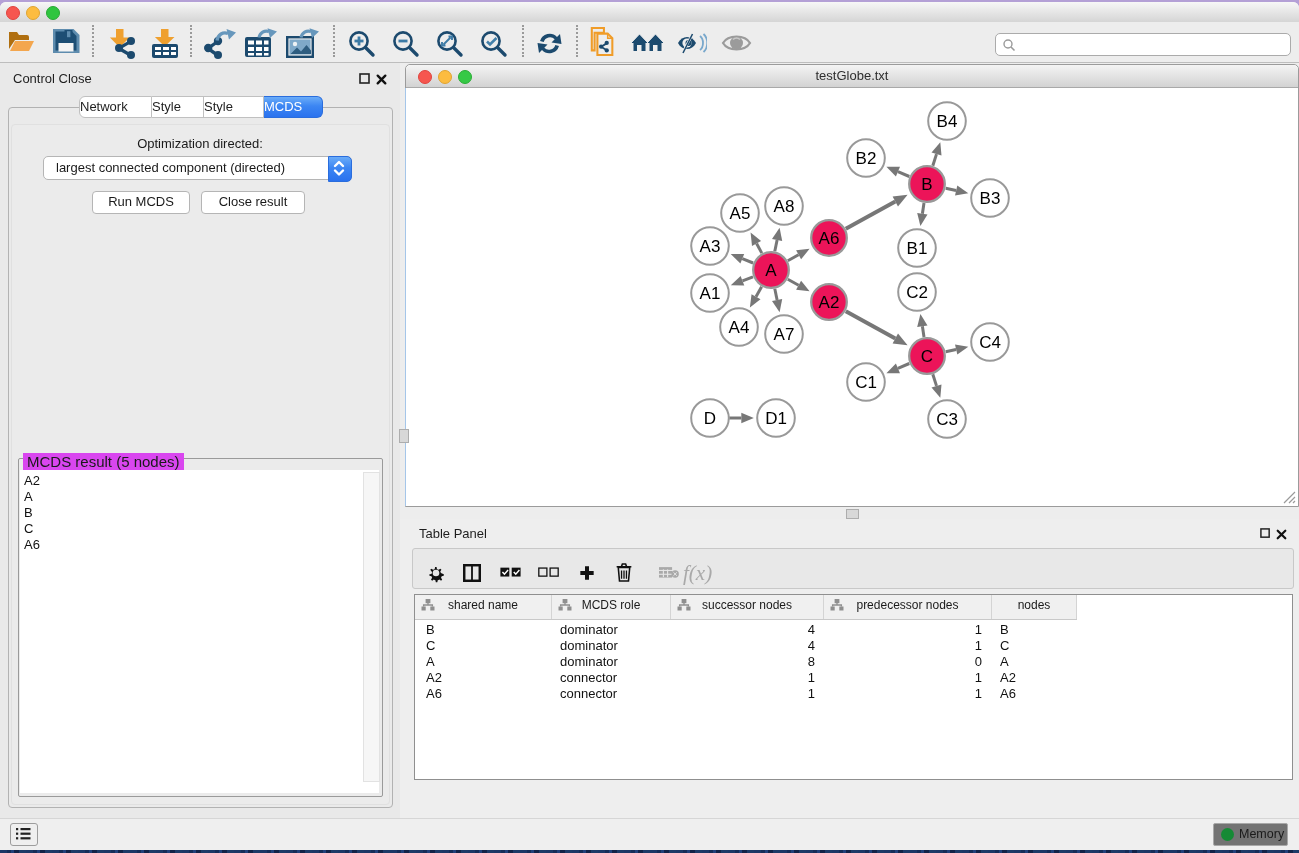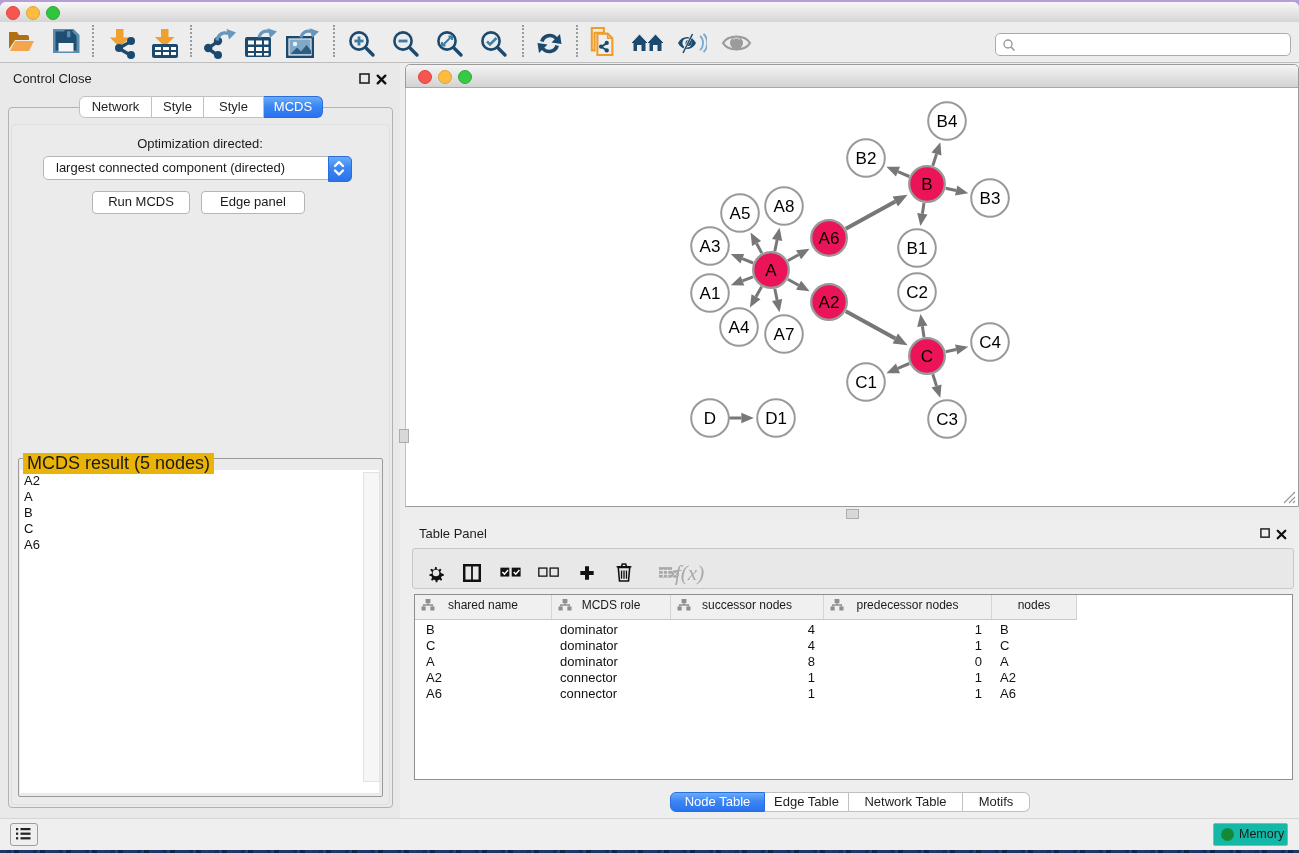--- a/index.html
+++ b/index.html
@@ -13,38 +13,38 @@
 .tl{position:absolute;top:4px;width:12px;height:12px;border-radius:50%}
 #titlebar .t{position:absolute;top:4px;width:100%;text-align:center;font-size:13px;color:#3c3c3c}
 #toolbar{position:absolute;left:0;top:22px;width:1299px;height:40px;background:#ededed;border-bottom:1px solid #bdbdbd}
 .sep{position:absolute;top:3px;height:32px;width:0;border-left:2px dotted #9a9a9a}
 #leftpanel{position:absolute;left:0;top:63px;width:400px;height:755px;background:#e9e9e9}
 #cp-title{position:absolute;left:13px;top:71px;font-size:13px;color:#1e1e1e}
 #cp-body{position:absolute;left:8px;top:107px;width:383px;height:699px;background:#eaeaea;border:1px solid #b2b2b2;border-radius:4px}
 #cp-inner{position:absolute;left:11px;top:124px;width:377px;height:679px;background:#ebebeb;border:1px solid #e0e0e0;border-radius:4px}
 .tabrow{position:absolute;display:flex}
 .tab{font-size:13px;color:#1e1e1e;background:#fff;border:1px solid #c0c0c0;border-left:none;
- padding:2px 0 3px;text-align:center}
+ padding:2px 0 3px;}
 .tab.first{border-left:1px solid #c0c0c0;border-radius:6px 0 0 6px}
 .tab.last{border-radius:0 6px 6px 0}
 .tab.sel{background:linear-gradient(#6aacf8,#3c86f3 45%,#2a72ee);color:#fff;border-color:#2a6ddd}
 #optlabel{position:absolute;left:0;top:136px;width:400px;text-align:center;font-size:13px;color:#1a1a1a}
 #combo{position:absolute;left:43px;top:156px;width:309px;height:24px;background:#fff;border:1px solid #b5b5b5;border-radius:5px;box-sizing:border-box}
 #combo .txt{position:absolute;left:12px;top:3px;font-size:13px;color:#1a1a1a}
 #combo .btn{position:absolute;right:-1px;top:-1px;width:22px;height:24px;border-radius:0 5px 5px 0;
  background:linear-gradient(#6aacf8,#3c86f3 45%,#2a72ee);border:1px solid #2a6ddd}
 .pushbtn{position:absolute;top:191px;height:19px;background:#fff;border:1px solid #b5b5b5;border-radius:4px;
  font-size:13px;color:#1a1a1a;text-align:center;padding-top:2px;box-sizing:content-box}
 #groupbox{position:absolute;left:18px;top:458px;width:363px;height:337px;border:1px solid #9a9a9a;border-radius:2px}
-#grouplegend{position:absolute;left:4px;top:-6px;background:#eab308;padding:0 4px;font-size:18px;color:#1a1a1a}
+#grouplegend{position:absolute;left:4px;top:-6px;background:#d946ef;padding:0 4px;font-size:15px;color:#1a1a1a}
 #mcdslist{position:absolute;left:1px;top:11px;width:359px;height:323px;background:#fff;font-size:13px;color:#111;line-height:16px;padding:3px 0 0 4px;box-sizing:border-box}
 #mcdsscroll{position:absolute;right:2px;top:13px;width:15px;height:308px;background:#f6f6f6;border:1px solid #e2e2e2}
 #statusbar{position:absolute;left:0;top:818px;width:1299px;height:31px;background:#efefef;border-top:1px solid #d6d6d6}
 #sb-btn{position:absolute;left:10px;top:4px;width:26px;height:21px;background:#efefef;border:1px solid #9d9d9d;border-radius:3px}
-#memorybtn{position:absolute;right:11px;top:4px;width:73px;height:21px;background:#14b8a6;border:1px solid #a8a8a8;border-radius:2px;font-size:12.5px;color:#1a1a1a}
+#memorybtn{position:absolute;right:11px;top:4px;width:73px;height:21px;background:#737373;border:1px solid #a8a8a8;border-radius:2px;font-size:12.5px;color:#1a1a1a}
 #netwin{position:absolute;left:405px;top:64px;width:892px;height:441px;background:#fff;border:1px solid #9b9b9b;border-radius:5px 5px 0 0;box-sizing:content-box}
 #nettitle{position:absolute;left:0;top:0;width:892px;height:22px;background:linear-gradient(#f4f4f4,#d3d3d3);border-bottom:1px solid #a9a9a9;border-radius:5px 5px 0 0}
 #netbody{position:absolute;left:0;top:23px;width:892px;height:418px;background:#fff;overflow:hidden}
 #tablepanel{position:absolute;left:400px;top:519px;width:899px;height:299px;background:#eeeeee}
 #tp-title{position:absolute;left:19px;top:7px;font-size:13px;color:#1e1e1e}
 #tp-toolbar{position:absolute;left:12px;top:29px;width:880px;height:39px;background:#e8e8e8;border:1px solid #c8c8c8;border-radius:3px}
 #tp-table{position:absolute;left:14px;top:75px;width:877px;height:184px;background:#fff;border:1px solid #8f8f8f}
 .th{position:absolute;top:0;height:24px;box-shadow:0 1px 0 #c9c9c9;background:#f0f0f0;border-right:1px solid #d4d4d4;box-sizing:border-box;font-size:12px;color:#1a1a1a;text-align:center;padding-top:3px}
 .cell{position:absolute;font-size:13px;color:#111}
 .btmtab{font-size:13px;color:#1e1e1e;background:#fff;border:1px solid #c0c0c0;border-left:none;padding:1px 0 2px;text-align:center}
@@ -217,32 +217,33 @@
  <div class="tab sel last" style="width:58px">MCDS</div>
 </div>
 <div id="optlabel">Optimization directed:</div>
 <div id="combo">
     <span class="txt">largest connected component (directed)</span>
  <div class="btn"><svg width="20" height="22" viewBox="0 0 20 22">
   <path d="M6 9 l4 -4 4 4 M6 13.5 l4 4 4 -4" stroke="#fff" stroke-width="2.4" fill="none" stroke-linecap="round" stroke-linejoin="round"></path>
       </svg></div>
 </div>
 <div class="pushbtn" style="left:92px;width:96px">Run MCDS</div>
-<div class="pushbtn" style="left:201px;width:102px">Edge panel</div>
+<div class="pushbtn" style="left:201px;width:102px">Close result</div>
 <div id="groupbox">
  <div id="mcdslist">A2<br>A<br>B<br>C<br>A6</div>
  <div id="mcdsscroll"></div>
  <div id="grouplegend">MCDS result (5 nodes)</div>
 </div>
 <div id="netwin">
  <div class="abs" style="left:-1px;top:23px;width:1px;height:418px;background:#a5c6e9"></div>
  <div id="nettitle">
   <div class="tl" style="left:12px;top:5px;width:12px;height:12px;background:#f6564f;border:1px solid #e0443e"></div>
   <div class="tl" style="left:32px;top:5px;width:12px;height:12px;background:#fcbc40;border:1px solid #e0a431"></div>
   <div class="tl" style="left:52px;top:5px;width:12px;height:12px;background:#36c946;border:1px solid #2aad35"></div>
+  <div style="position:absolute;top:3px;width:100%;text-align:center;font-size:13px;color:#2e2e2e">testGlobe.txt</div>
  </div>
  <div id="netbody">
 <svg width="892" height="418" style="position:absolute;left:0;top:0">
 <line x1="347.0" y1="188.8" x2="336.5" y2="192.8" stroke="#777777" stroke-width="3.0"></line>
 <path d="M324.8 197.2 L334.6 187.9 L338.3 197.6 Z" fill="#777777"></path>
 <line x1="381.8" y1="191.3" x2="392.6" y2="197.2" stroke="#777777" stroke-width="3.0"></line>
 <path d="M403.6 203.3 L390.1 201.8 L395.1 192.7 Z" fill="#777777"></path>
 <line x1="347.1" y1="175.0" x2="336.3" y2="170.7" stroke="#777777" stroke-width="3.0"></line>
 <path d="M324.7 166.1 L338.2 165.9 L334.4 175.5 Z" fill="#777777"></path>
 <line x1="355.6" y1="198.7" x2="350.0" y2="208.7" stroke="#777777" stroke-width="3.0"></line>
@@ -368,21 +369,21 @@
           <rect x="0" y="5" width="17" height="3.6"></rect>
           <rect x="0" y="10" width="17" height="3.6"></rect>
         </g>
    <g fill="#e8e8e8">
           <rect x="5" y="3" width="1.4" height="10"></rect>
           <rect x="10.5" y="3" width="1.4" height="10"></rect>
         </g>
    <circle cx="21" cy="9" r="4.8" fill="#a9a9a9"></circle>
         <path d="M18.8 6.8 l4.4 4.4 M23.2 6.8 l-4.4 4.4" stroke="#e8e8e8" stroke-width="1.3"></path>
   </svg>
-  <div class="abs" style="left:262px;top:12px;font-family:'Liberation Serif',serif;font-style:italic;font-size:21px;color:#a9a9a9">f(x)</div>
+  <div class="abs" style="left:270px;top:12px;font-family:'Liberation Serif',serif;font-style:italic;font-size:21px;color:#a9a9a9">f(x)</div>
  </div>
  <div id="tp-table">
   <div class="th" style="left:0px;width:137px"><svg style="position:absolute;left:6px;top:4px" width="14" height="12" viewBox="0 0 14 12">
           <g fill="#8f8f8f">
             <rect x="4.6" y="0" width="4.8" height="4.2"></rect>
             <rect x="0.5" y="7.5" width="4.2" height="4"></rect>
             <rect x="9.3" y="7.5" width="4.2" height="4"></rect>
           </g>
           <path d="M7 4 v2 M2.6 7.5 v-1.5 h8.8 v1.5" stroke="#8f8f8f" stroke-width="1.3" fill="none"></path>
         </svg>shared name</div>
@@ -430,26 +431,20 @@
 <div class="cell" style="left:145px;top:75px">connector</div>
 <div class="cell" style="left:256px;top:75px;width:144px;text-align:right">1</div>
 <div class="cell" style="left:409px;top:75px;width:158px;text-align:right">1</div>
 <div class="cell" style="left:585px;top:75px">A2</div>
 <div class="cell" style="left:11px;top:91px">A6</div>
 <div class="cell" style="left:145px;top:91px">connector</div>
 <div class="cell" style="left:256px;top:91px;width:144px;text-align:right">1</div>
 <div class="cell" style="left:409px;top:91px;width:158px;text-align:right">1</div>
 <div class="cell" style="left:585px;top:91px">A6</div>
  </div>
- <div class="tabrow" style="left:270px;top:273px">
-  <div class="btmtab sel tab first" style="width:93px">Node Table</div>
-  <div class="btmtab" style="width:83px">Edge Table</div>
-  <div class="btmtab" style="width:113px">Network Table</div>
-  <div class="btmtab last" style="width:66px;border-radius:0 6px 6px 0">Motifs</div>
- </div>
 </div>
 <div id="statusbar">
  <div id="sb-btn">
   <svg class="abs" style="left:5px;top:4px" width="15" height="12" viewBox="0 0 15 12">
    <g fill="#222">
           <rect x="0" y="0" width="2.2" height="2.2"></rect>
           <rect x="0" y="4.6" width="2.2" height="2.2"></rect>
           <rect x="0" y="9.2" width="2.2" height="2.2"></rect>
    <rect x="4.5" y="0" width="10" height="2.2"></rect>
           <rect x="4.5" y="4.6" width="10" height="2.2"></rect>

